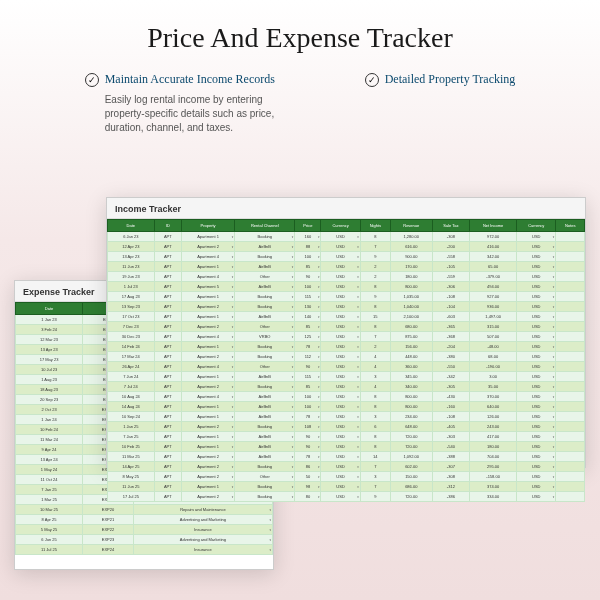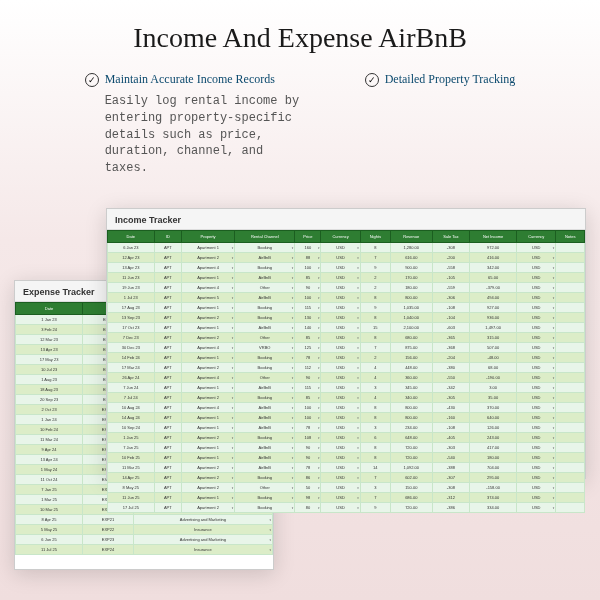--- a/index.html
+++ b/index.html
@@ -40,35 +40,35 @@
     justify-content: center;
     font-size: 9px;
     flex-shrink: 0;
   }
   .feature-title {
     font-size: 12px;
     font-family: Liberation Serif, serif;
     color: #0c4a6e;
   }
   .feature-desc {
-    font-size: 12px;
+    font-size: 10px;
     color: #555;
     line-height: 1.4;
     padding-left: 20px;
-    font-family: Liberation Mono, monospace;
+    font-family: Liberation Sans, sans-serif;
   }
   .sheet {
     position: absolute;
     background: #fff;
     border: 1px solid #ccc;
     box-shadow: 0 4px 20px rgba(0,0,0,0.15);
     font-family: Arial, sans-serif;
   }
   .sheet-income {
-    top: 208px;
+    top: 197px;
     right: 14px;
     width: 480px;
     height: 271px;
   }
   .sheet-expense {
     top: 280px;
     left: 14px;
     width: 260px;
     height: 290px;
   }
@@ -106,21 +106,21 @@
   .tbl td.sel { position: relative; }
   .tbl td .dd { 
     position: absolute; right: 1px; top: 50%; 
     transform: translateY(-50%);
     font-size: 3px; color: #666;
   }
 </style>
 </head>
 <body>
 
-<h1 class="title">Income And Expense AirBnB</h1>
+<h1 class="title">Price And Expense Tracker</h1>
 
 <div class="features">
   <div class="feature">
     <div class="feature-head">
       <span class="check-icon">✓</span>
       <span class="feature-title">Maintain Accurate Income Records</span>
     </div>
     <div class="feature-desc">Easily log rental income by entering property-specific details such as price, duration, channel, and taxes.</div>
   </div>
   <div class="feature">

